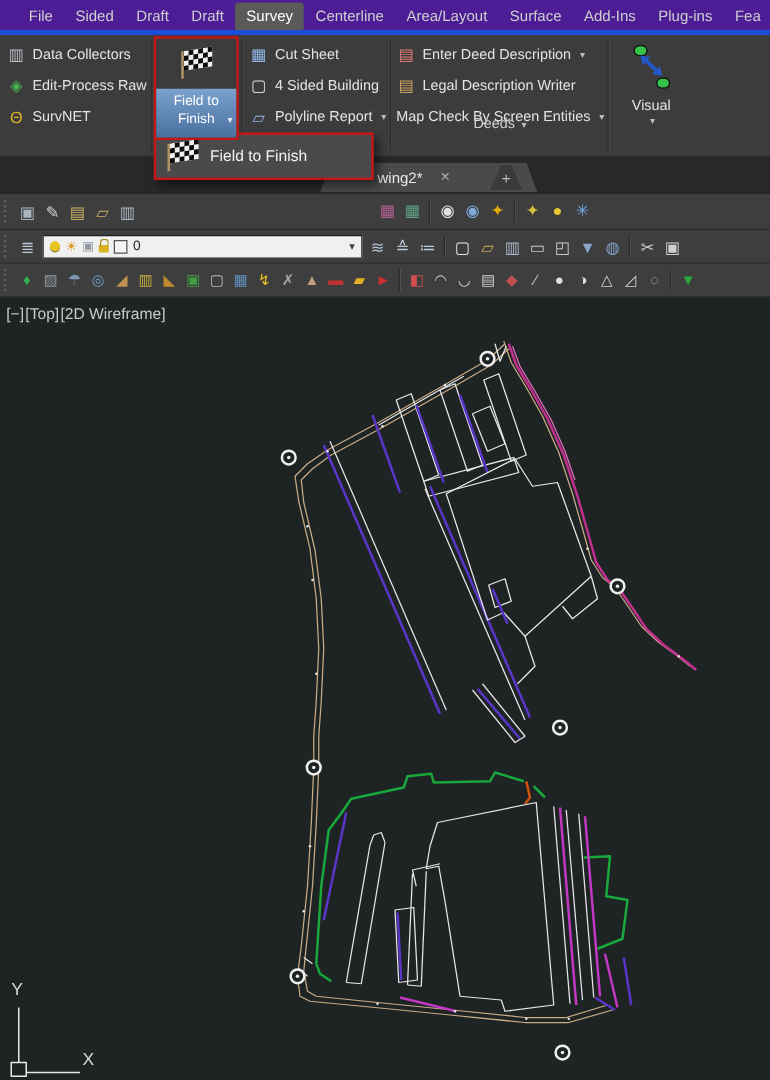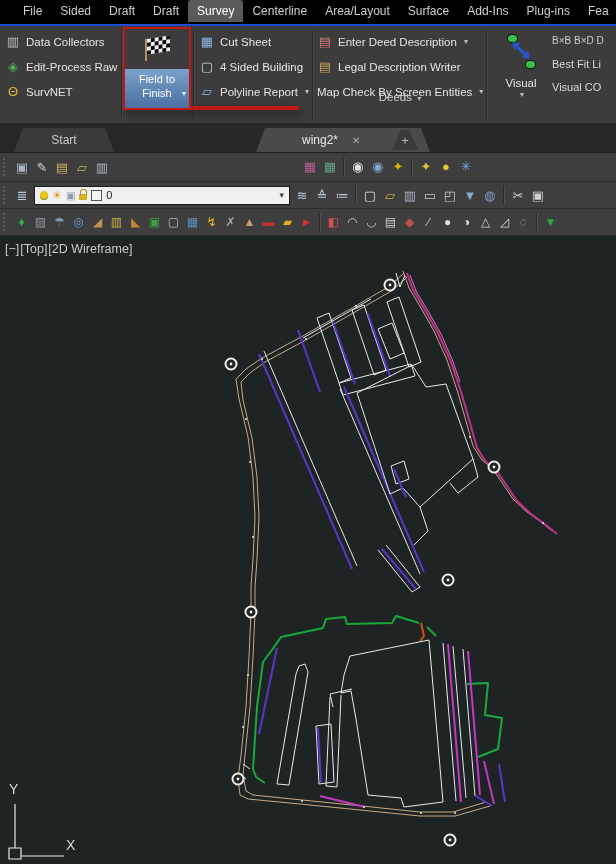--- a/index.html
+++ b/index.html
@@ -1,20 +1,20 @@
 <!DOCTYPE html>
 <html><head>
 <meta charset="utf-8">
 <style>
   html,body{margin:0;padding:0}
   body{width:616px;height:864px;overflow:hidden;position:relative;background:#1e2424;
        font-family:"Liberation Sans",sans-serif;-webkit-font-smoothing:antialiased}
   
-  .menu-bar{height:24px;background:#000000;display:flex;align-items:flex-start;padding-left:14px;
-            border-bottom:2px solid #1d4ed8;white-space:nowrap}
+  .menu-bar{height:24px;background:#4c1d95;display:flex;align-items:flex-end;padding-left:14px;
+            border-bottom:4px solid #1d4ed8;white-space:nowrap}
   .menu-item{color:#cfcfcf;font-size:12px;padding:4px 9px 4px;cursor:default}
   .menu-item.active{background:#5a5a5a;color:#fff;border-radius:3px 3px 0 0}
   
   .ribbon{height:97px;background:#3c3c3c;position:relative;border-bottom:1px solid #272727}
   .rgroup{position:absolute;top:3px}
   .rg1{left:2px;width:120px}
   .rg2{left:196px;width:118px}
   .rg3{left:314px;width:172px}
   .rg4{left:488px;width:128px;height:94px}
   .ribbon-item{display:flex;align-items:center;gap:5px;height:25px;color:#e4e4e4;
@@ -185,35 +185,29 @@
   <div class="rgroup rg4">
     <div class="inv-btn">
       <div class="inv-ic">
         <span class="gdot g1"></span>
           <span class="arrow2"></span>
           <span class="gdot g2"></span>
       </div>
       <span>Visual</span>
       <span class="caret">▾</span>
     </div>
-    <div class="cogo-col">
-      <div class="cogo-row cogo-icons">B×B  B×D  D</div>
-      <div class="cogo-row">Best Fit Li</div>
-      <div class="cogo-row">Visual CO</div>
-    </div>
   </div>
 
   <div class="rsep" style="left:121px"></div>
   <div class="rsep" style="left:193px"></div>
   <div class="rsep" style="left:312px"></div>
   <div class="rsep" style="left:486px"></div>
 </div>
 
 <div class="tab-bar">
-  <div class="dtab tab-start">Start</div>
   <div class="dtab tab-drawing">
     <span>wing2*</span>
     <span class="tab-close">✕</span>
   </div>
   <div class="dtab tab-plus">+</div>
 </div>
 
 <div class="tbrow r1">
   <span class="grip"></span>
   <div class="tbflex" id="r1l">
@@ -402,13 +396,19 @@
       <circle cx="238" cy="772" r="5.5" fill="#1e2424" stroke="#f0f0f0" stroke-width="2"></circle>
       <circle cx="238" cy="772" r="1.4" fill="#f0f0f0"></circle>
       <circle cx="450" cy="833" r="5.5" fill="#1e2424" stroke="#f0f0f0" stroke-width="2"></circle>
       <circle cx="450" cy="833" r="1.4" fill="#f0f0f0"></circle>
     </svg>
   <div class="ucs-y">Y</div>
   <div class="ucs-x">X</div>
 </div>
 
 <div class="menu-pop" id="popmenu">
+    <div class="pop-item">
+      <span class="flag-ic">
+        <span class="cells"></span>
+      </span>
+      <span>Field to Finish</span>
+    </div>
   </div>
 
 </body></html>

